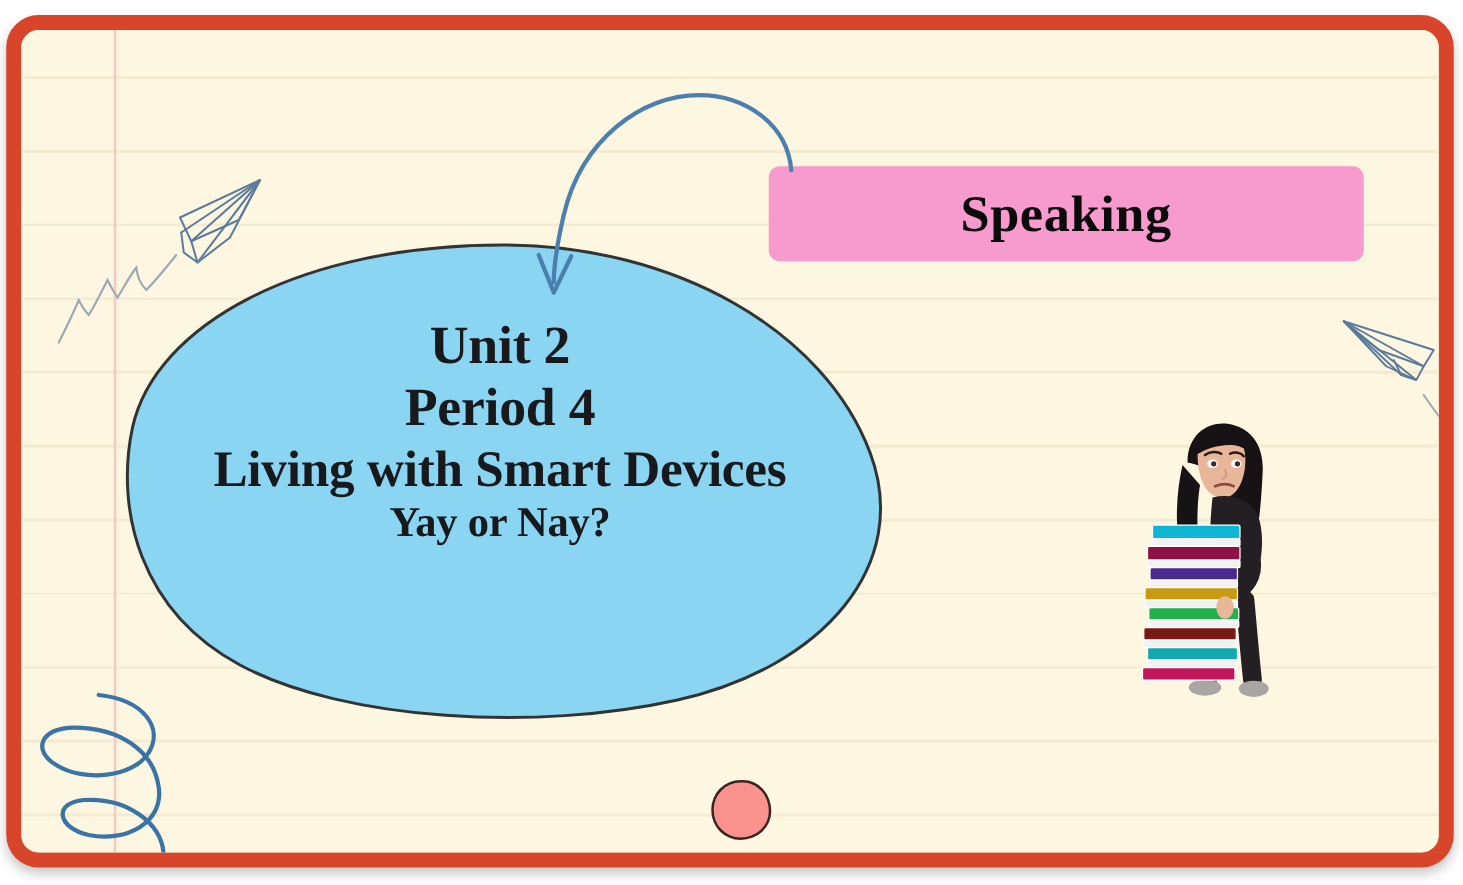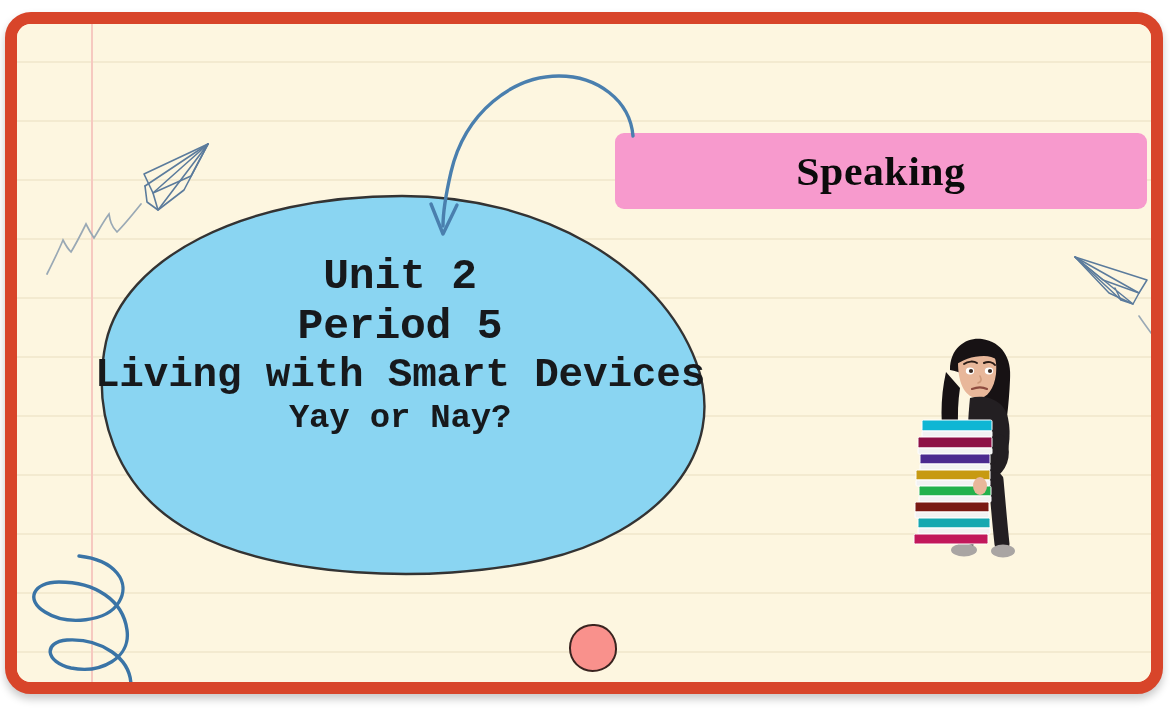--- a/index.html
+++ b/index.html
@@ -71,36 +71,36 @@
   }
   .title-blob svg { display: block; width: 100%; height: 100%; overflow: visible; }
 
   .title-text {
     position: absolute;
     left: 73px;
     top: 228px;
     width: 620px;
     text-align: center;
     color: #17191c;
-    font-family: Liberation Mono, monospace;
+    font-family: Liberation Serif, serif;
     font-weight: bold;
     line-height: 1.16;
     letter-spacing: -0.2px;
     pointer-events: none;
   }
   .title-line-1, .title-line-2 { font-size: 43px; }
   .title-line-3 { font-size: 41px; }
   .title-line-4 { font-size: 34px; }
 
   
   .speaking-banner {
     position: absolute;
     left: 598px;
     top: 109px;
-    width: 532px;
+    width: 476px;
     height: 76px;
     background: #f79acd;
     border-radius: 9px;
     display: flex;
     align-items: center;
     justify-content: center;
   }
   .speaking-label {
     font-family: "Liberation Serif", serif;
     font-weight: bold;
@@ -157,21 +157,21 @@
                  C 452 2, 570 72, 606 168
                  C 640 258, 568 340, 452 366
                  C 340 391, 186 383, 102 338
                  C 22 295, 2 214, 16 148
                  C 34 66, 150 2, 312 2 Z" fill="#8ad5f2" stroke="#333333" stroke-width="2.4"></path>
       </svg>
     </div>
 
     <div class="title-text">
       <div class="title-line-1">Unit 2</div>
-      <div class="title-line-2">Period 5</div>
+      <div class="title-line-2">Period 4</div>
       <div class="title-line-3">Living with Smart Devices</div>
       <div class="title-line-4">Yay or Nay?</div>
     </div>
 
     <div class="speaking-banner">
       <span class="speaking-label">Speaking</span>
     </div>
 
     <div class="doodles">
 

